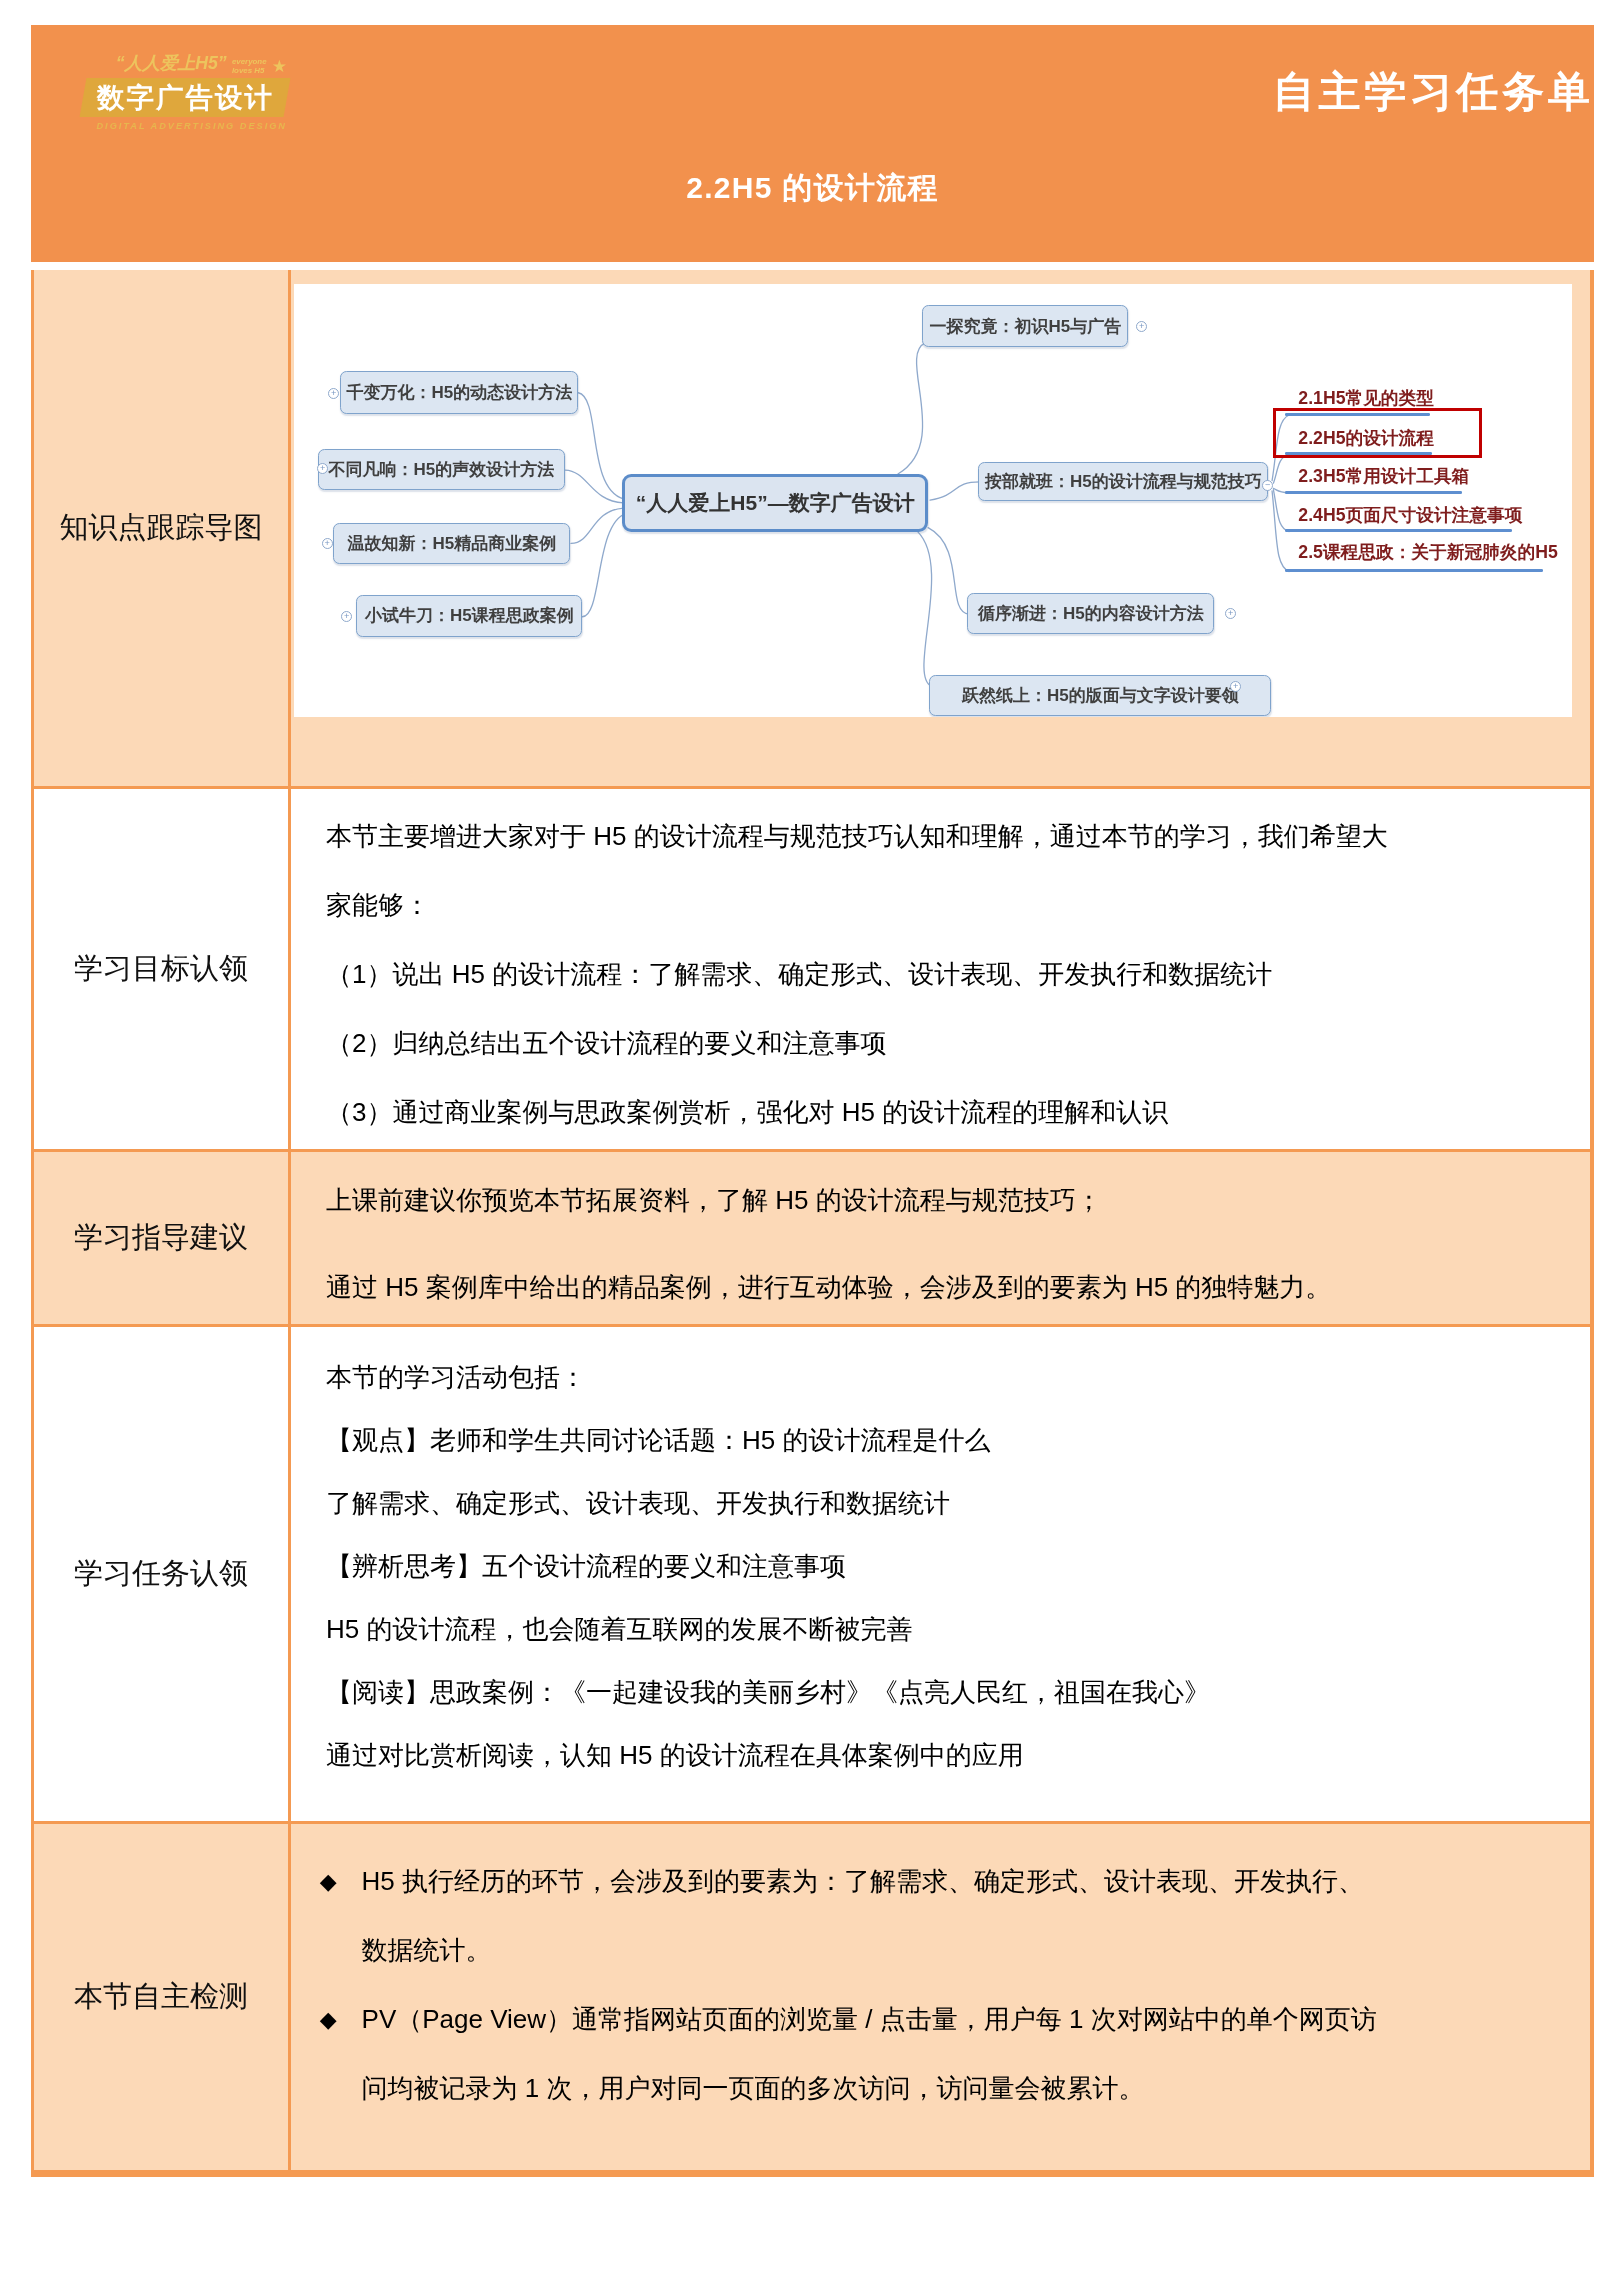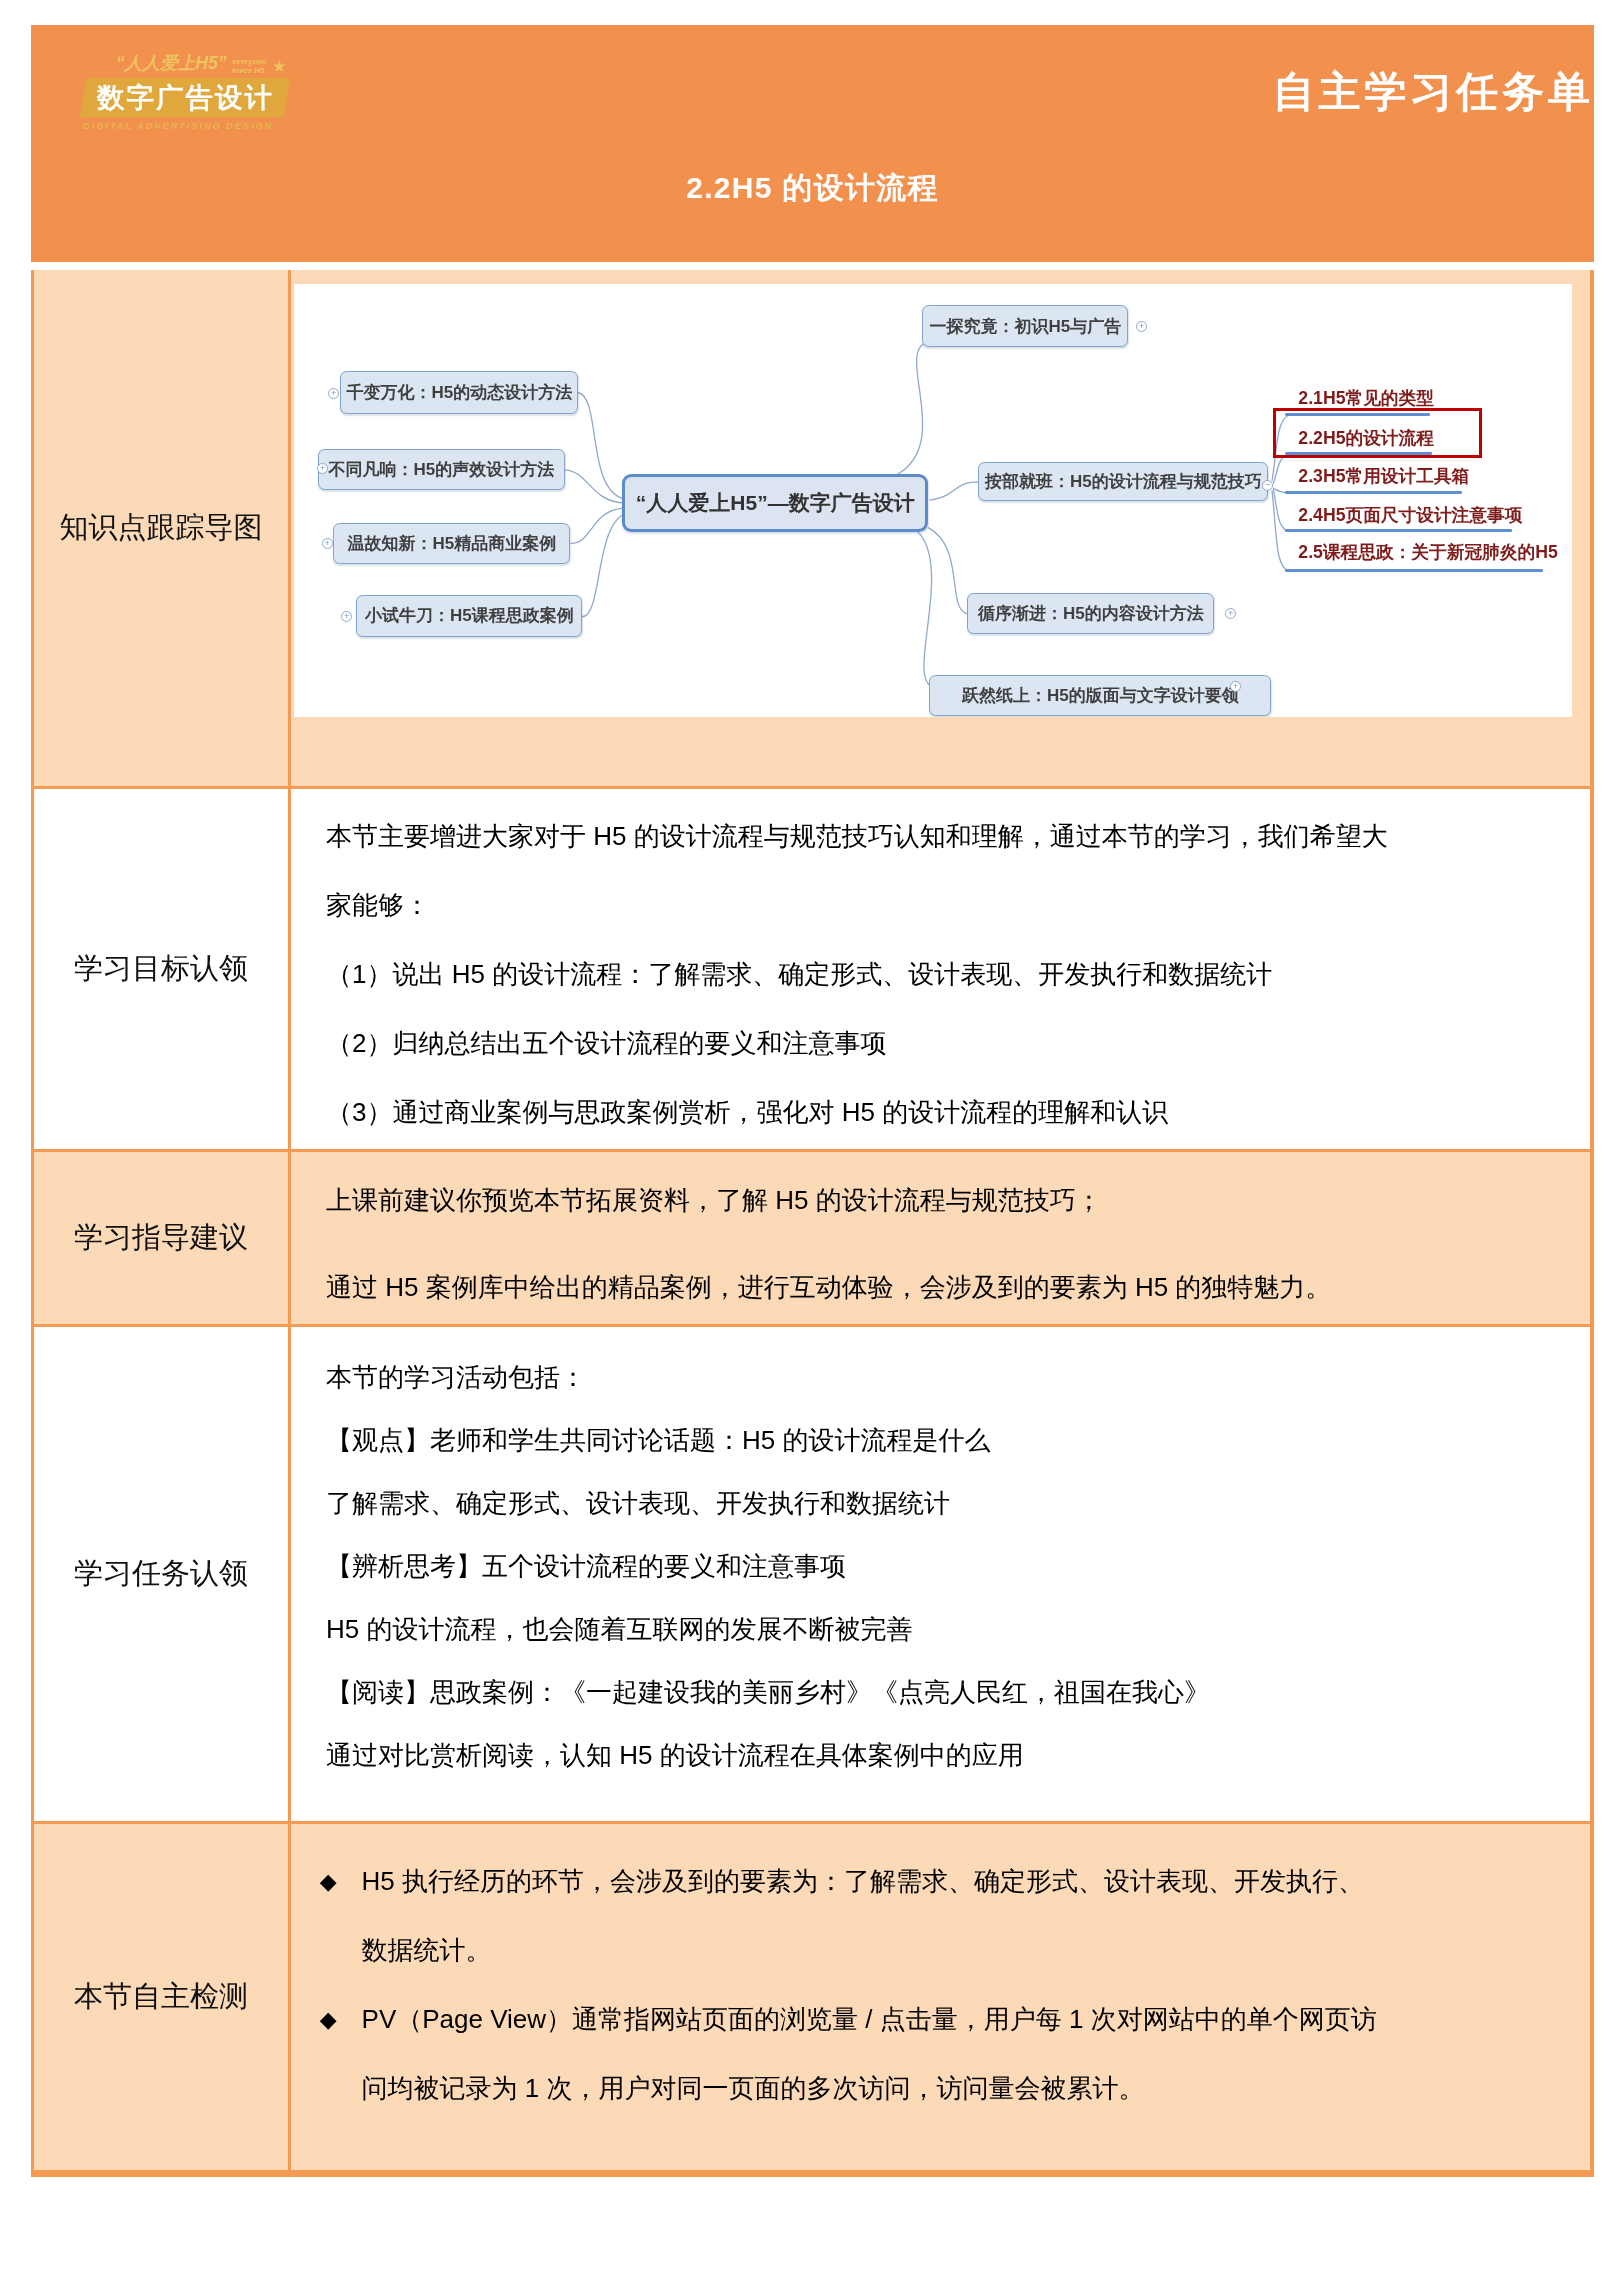--- a/index.html
+++ b/index.html
@@ -18,21 +18,21 @@
   .logo-tagline { display:flex; justify-content:flex-end; align-items:flex-end; gap:5.2px;
     color:#EDC45D; margin-bottom:3.3px; }
   .tagline-cn { font-size:17.7px; font-weight:bold; font-style:italic; white-space:nowrap; }
   .tagline-en { font-size:7.9px; line-height:8.5px; font-weight:bold; font-style:italic;
     white-space:pre-line; text-align:left; }
   .tagline-star { font-size:17px; line-height:17px; }
   .logo-badge { background:#DFA73C; height:39px; display:flex; align-items:center;
     justify-content:center; transform:skewX(-10deg); }
   .logo-badge span { transform:skewX(10deg); color:#ffffff; font-size:27.5px;
     font-weight:bold; letter-spacing:2px; white-space:nowrap; }
-  .logo-caption { margin-top:3.3px; text-align:left; color:#E7B64E; font-size:9.2px;
+  .logo-caption { margin-top:3.3px; text-align:right; color:#E7B64E; font-size:9.2px;
     font-weight:bold; font-style:italic; letter-spacing:2px; white-space:nowrap; }
 
   .hdr-gap { height:7.9px; background:#ffffff; }
 
   
   .tbl { border-left:3.3px solid #F49A52; border-right:4.6px solid #F49A52;
          border-bottom:7.9px solid #F49A52; }
   .trow { display:flex; border-top:3.9px solid #F49A52; }
   .trow:first-child { border-top:none; }
   .lbl { flex:0 0 257px; border-right:3.9px solid #F49A52; display:flex;

